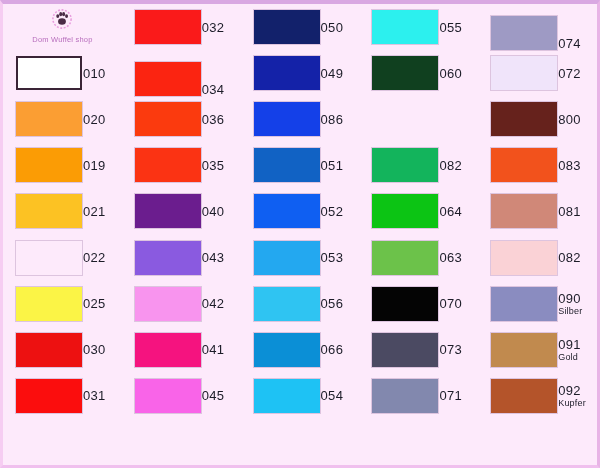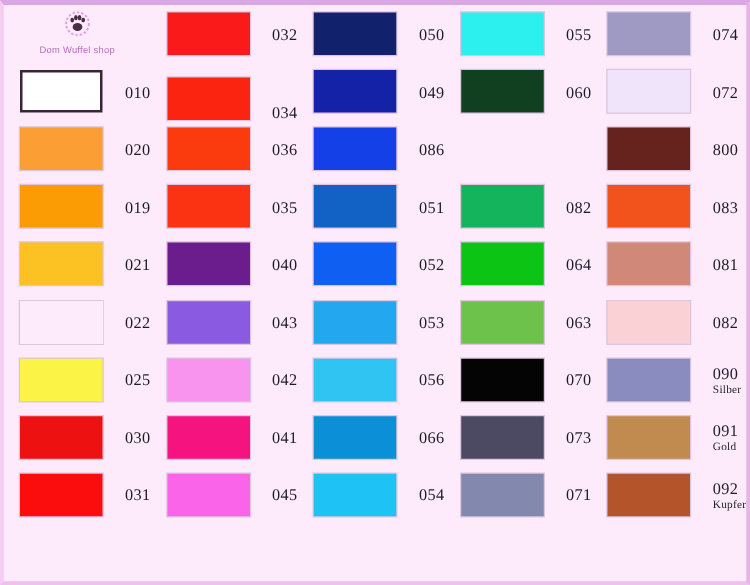--- a/index.html
+++ b/index.html
@@ -39,26 +39,25 @@
     width:66px;height:34px;
     flex:0 0 auto;
     box-shadow:0 0 0 1px rgba(150,110,160,.30);
   }
   .swatch.outlined{
     box-shadow:none;
     border:2px solid #3a2436;
     width:62px;height:30px;
   }
   .lbl{
-    margin-left:18px;
+    margin-left:1px;
     display:flex;
     flex-direction:column;
     justify-content:center;
     line-height:1.0;
-    font-family:Liberation Serif, serif;
   }
   .code{
     font-size:13px;
     color:#1c1c28;
     letter-spacing:.3px;
   }
   .sub{
     font-size:9px;
     color:#1c1c28;
     margin-top:2px;
@@ -111,21 +110,21 @@
         <div class="lbl">
           <span class="code">050</span>
         </div>
       </div>
       <div class="cell" style="grid-area: 1 / 4;">
         <div class="swatch" style="background: rgb(44, 240, 238);"></div>
         <div class="lbl">
           <span class="code">055</span>
         </div>
       </div>
-      <div class="cell" style="grid-area: 1 / 5;">
+      <div class="cell" style="grid-area: 1 / 5; align-items: flex-end;">
         <div class="swatch" style="background: rgb(158, 154, 196);"></div>
         <div class="lbl">
           <span class="code">074</span>
         </div>
       </div>
       <div class="cell" style="grid-area: 2 / 1;">
         <div class="swatch outlined" style="background: rgb(255, 255, 255);"></div>
         <div class="lbl">
           <span class="code">010</span>
         </div>

